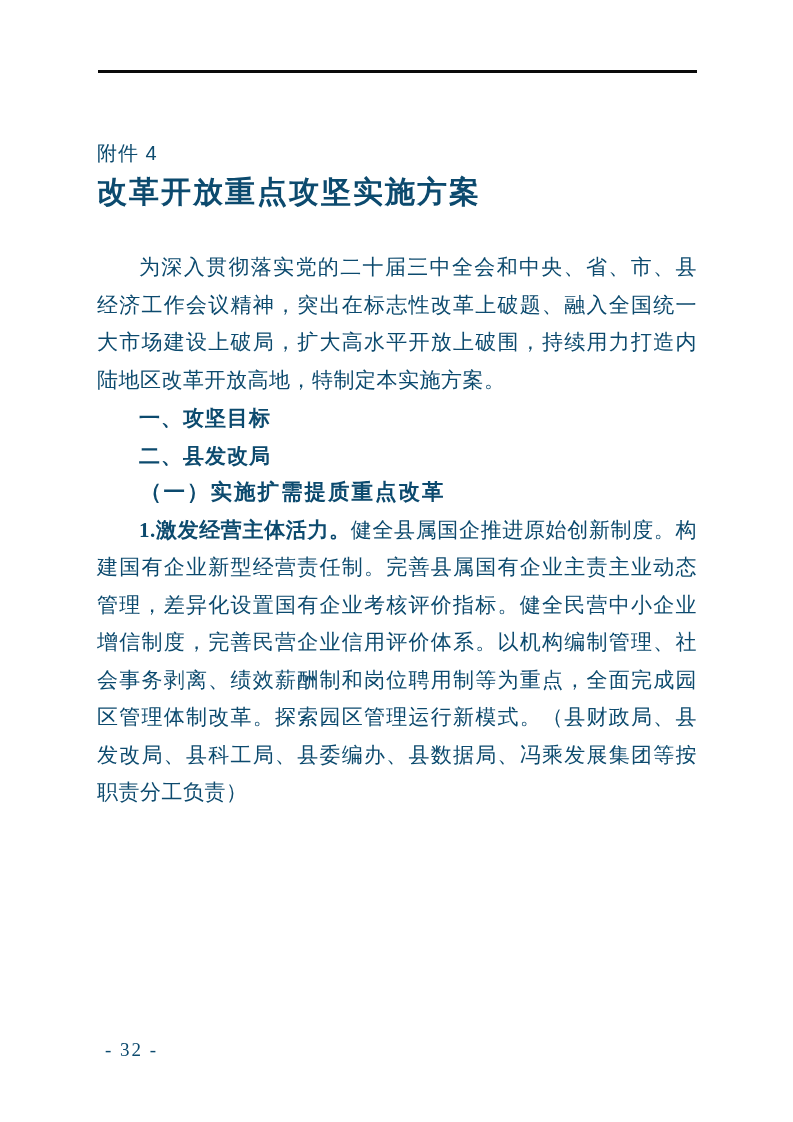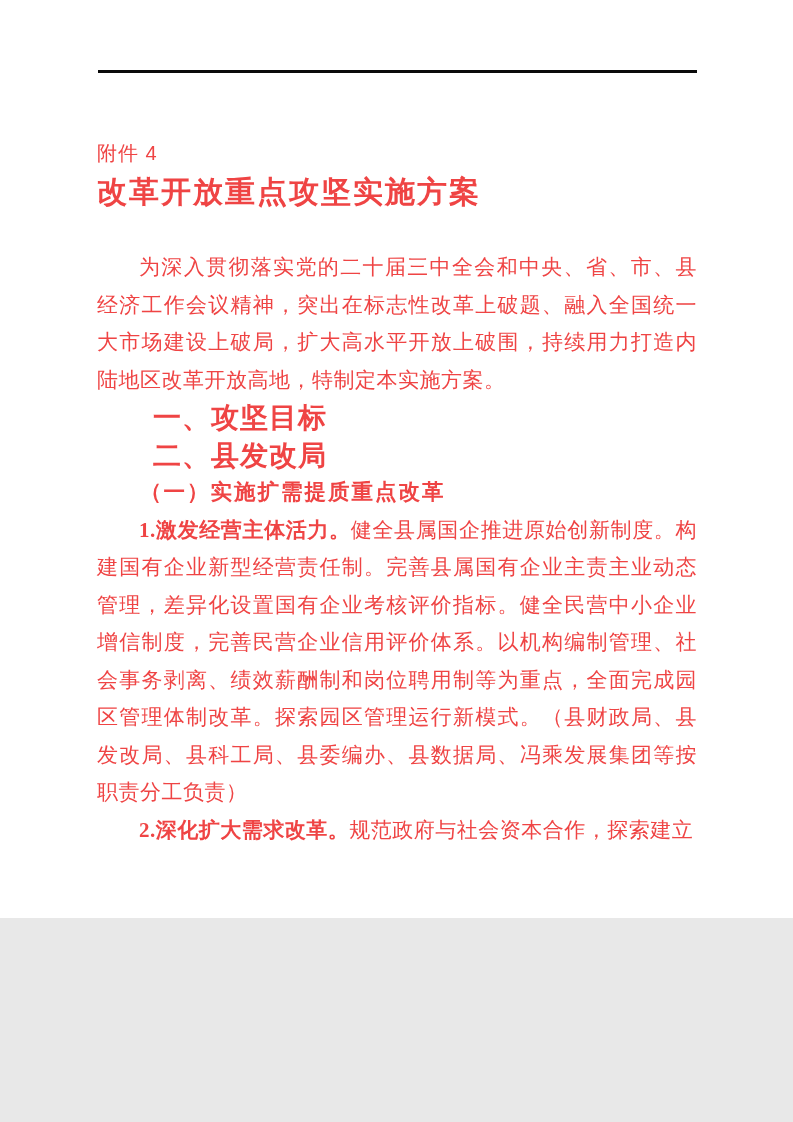--- a/index.html
+++ b/index.html
@@ -3,24 +3,24 @@
 <meta charset="utf-8">
 <style>
   html, body {
     margin: 0;
     padding: 0;
     background: #e8e8e8;
   }
   .page {
     position: relative;
     width: 793px;
-    height: 918px;
+    height: 1122px;
     background: #ffffff;
     font-family: "Liberation Serif", "DejaVu Serif", serif;
-    color: #ef4444;
+    color: #0c4a6e;
     overflow: hidden;
     margin: 0 auto;
   }
   .header-rule {
     position: absolute;
     left: 98px;
     top: 70px;
     width: 599px;
     height: 3px;
     background: #0a0a0a;
@@ -53,21 +53,21 @@
     font-size: 21px;
     line-height: 37.5px;
     text-align: justify;
     text-justify: inter-ideograph;
     text-indent: 2em;
     letter-spacing: 0.5px;
   }
   .section-heading {
     margin: 0;
     font-family: "Liberation Sans", "DejaVu Sans", sans-serif;
-    font-size: 28px;
+    font-size: 21px;
     font-weight: bold;
     line-height: 37.5px;
     text-indent: 2em;
     letter-spacing: 1px;
   }
   .subsection-heading {
     margin: 0;
     font-size: 21.5px;
     font-weight: bold;
     line-height: 37.5px;
@@ -105,20 +105,19 @@
 
       <p class="section-heading">一、攻坚目标</p>
 
 
       <p class="section-heading">二、县发改局</p>
 
       <p class="subsection-heading">（一）实施扩需提质重点改革</p>
 
       <p class="para"><span class="item-lead">1.激发经营主体活力。</span><span>健全县属国企推进原始创新制度。构建国有企业新型经营责任制。完善县属国有企业主责主业动态管理，差异化设置国有企业考核评价指标。健全民营中小企业增信制度，完善民营企业信用评价体系。以机构编制管理、社会事务剥离、绩效薪酬制和岗位聘用制等为重点，全面完成园区管理体制改革。探索园区管理运行新模式。（县财政局、县发改局、县科工局、县委编办、县数据局、冯乘发展集团等按职责分工负责）</span></p>
 
-      <p class="para"><span class="item-lead">2.深化扩大需求改革。</span><span>规范政府与社会资本合作，探索建立</span></p>
 
     </div>
   </div>
 
   <div class="page-footer">- 32 -</div>
 
 </div>
 
 </body></html>

